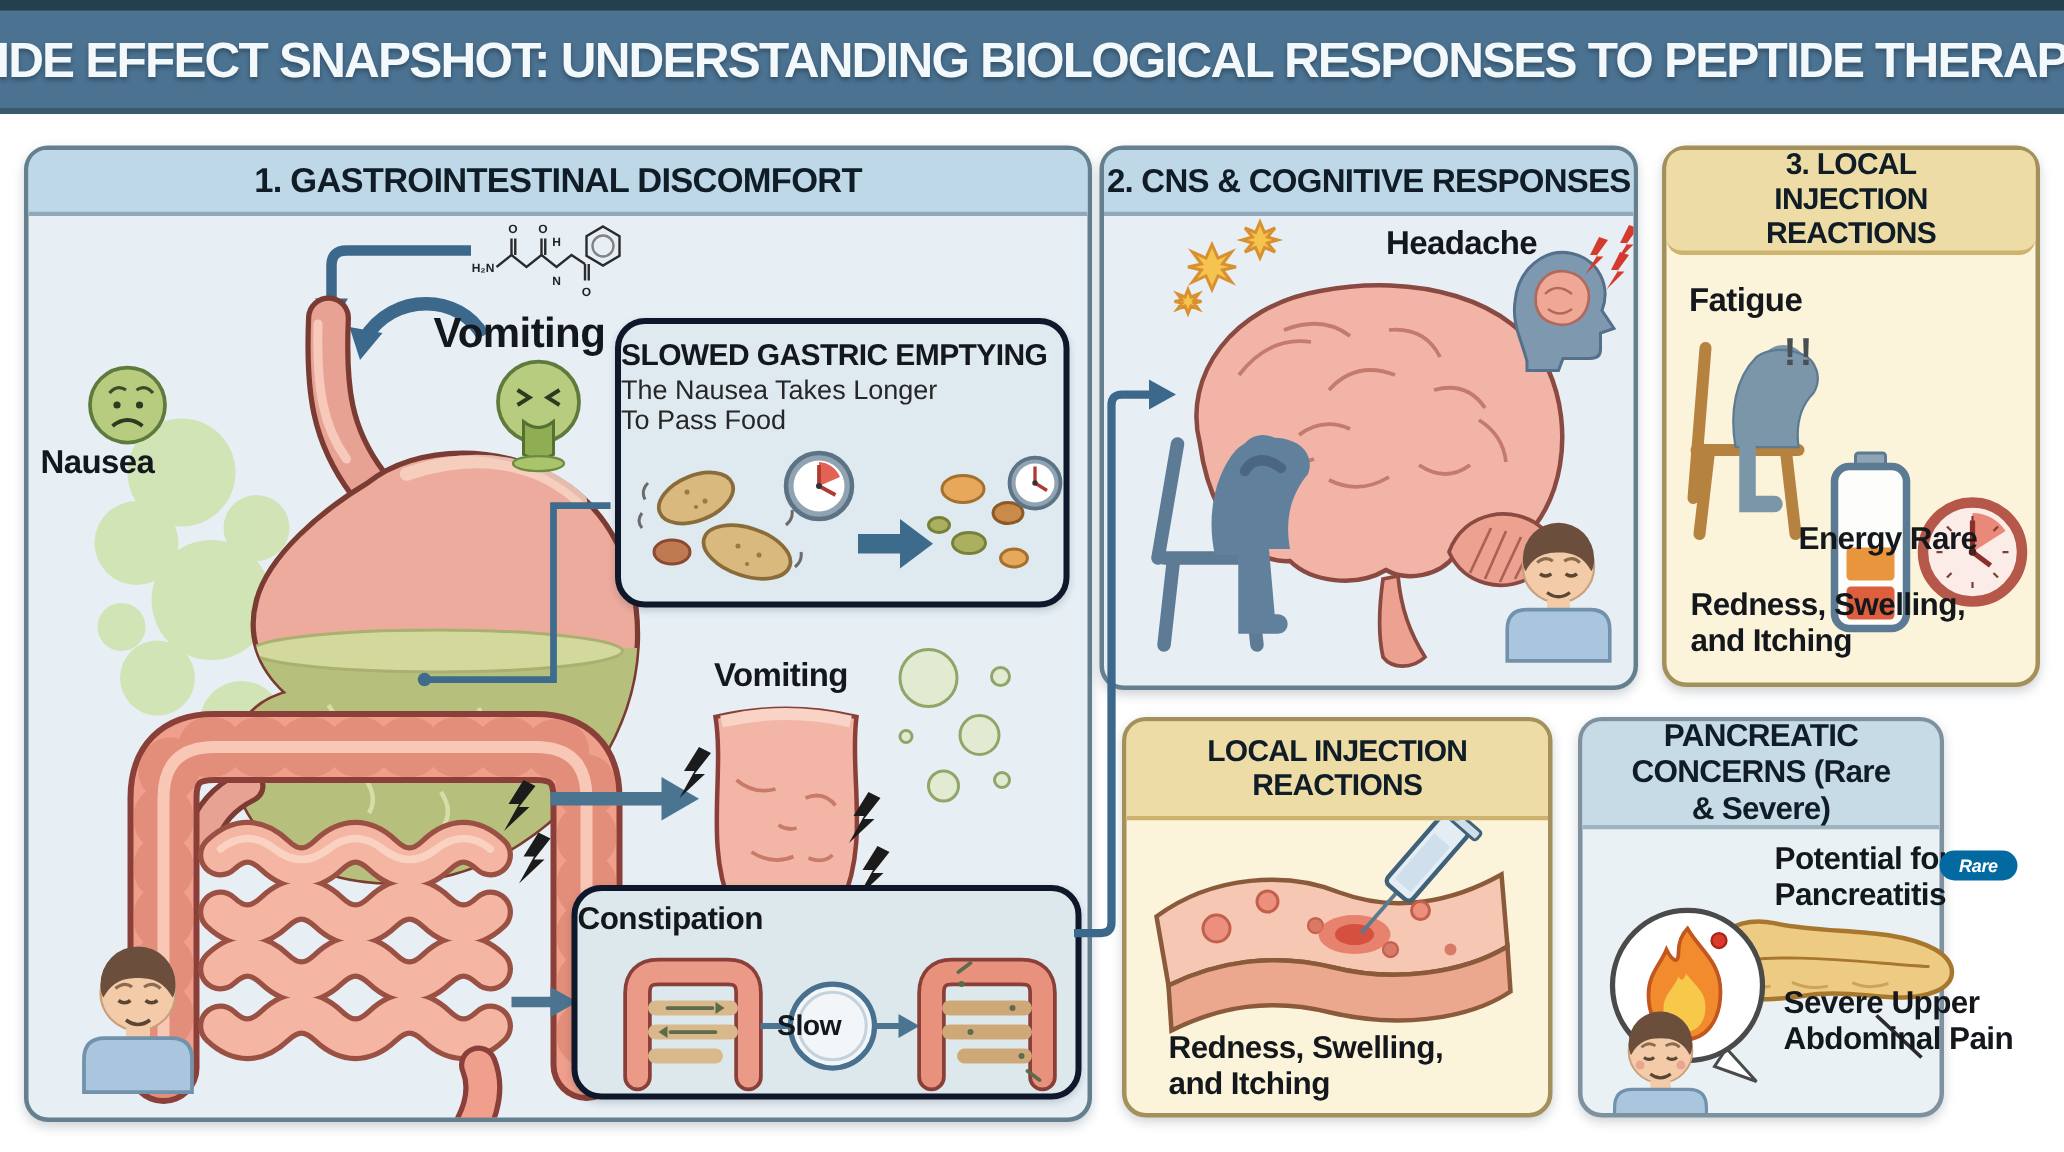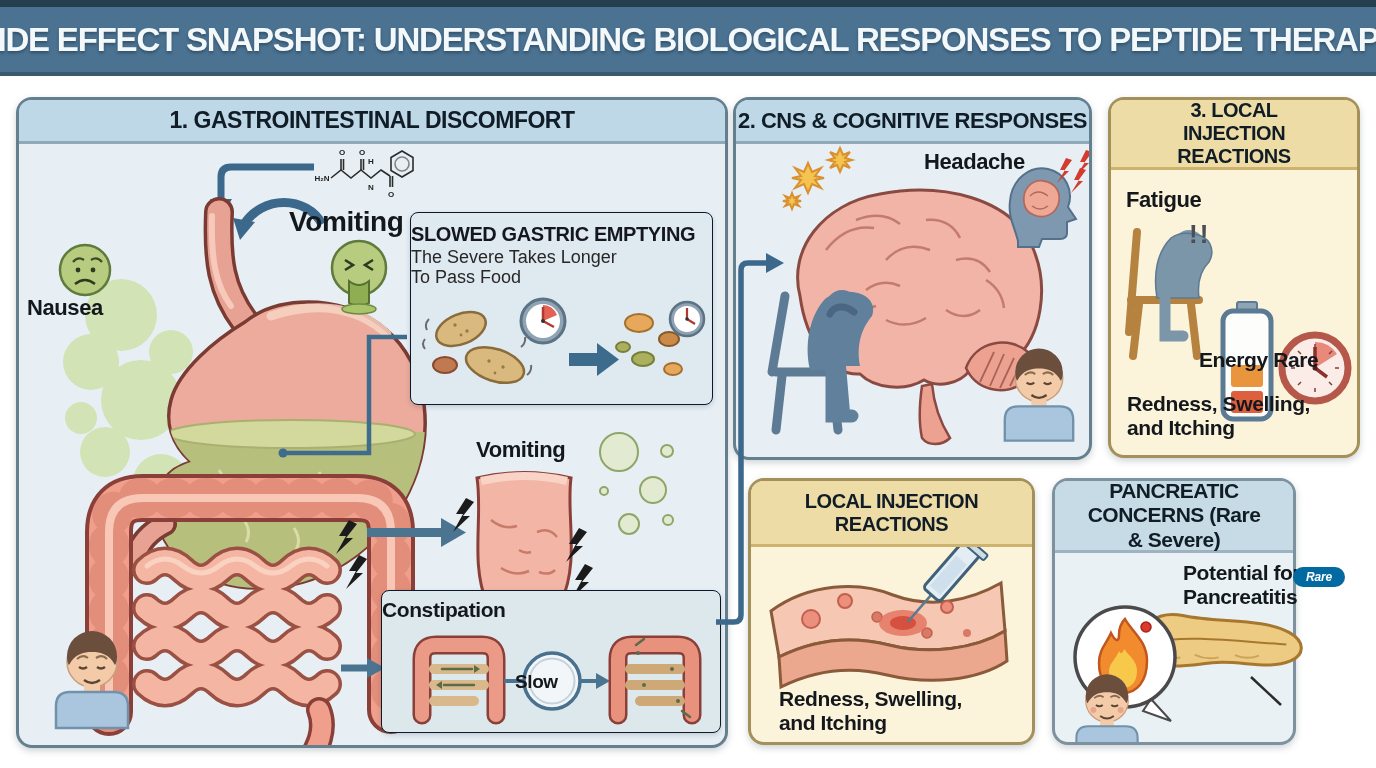--- a/index.html
+++ b/index.html
@@ -17,22 +17,22 @@
   .panel.bgray{background:#e9f1f5;border:3px solid #7d929e;}
   .phead{position:absolute;top:0;left:0;right:0;box-sizing:border-box;
          display:flex;align-items:center;justify-content:center;text-align:center;
          font-weight:bold;letter-spacing:-.5px;color:#101c26;border-radius:12px 12px 0 0;}
   .phead.blue{background:#bed8e8;border-bottom:3px solid #8fa9ba;}
   .phead.tan{background:#eedca6;border-bottom:3px solid #cdb36e;}
   .phead.bgray{background:#c6dbe6;border-bottom:3px solid #9db4c0;}
   .lbl{position:absolute;font-weight:bold;color:#14181c;letter-spacing:-.4px;
        text-align:left;line-height:1.12;}
   .art{position:absolute;left:0;top:0;pointer-events:none;}
-  .subbox{position:absolute;box-sizing:border-box;background:#dfe9f0;border:1px solid #0f172a;
-          border-radius:8px;box-shadow:0 2px 5px rgba(40,60,75,.2);}
+  .subbox{position:absolute;box-sizing:border-box;background:#dfe9f0;border:4px solid #0f172a;
+          border-radius:20px;box-shadow:0 2px 5px rgba(40,60,75,.2);}
   .badge{position:absolute;background:#0369a1;color:#fff;font-weight:bold;font-size:12px;
          padding:3px 13px;border-radius:15px;letter-spacing:-.2px;font-style:italic;}
   .two-line span{display:block;}
 </style>
 </head>
 <body>
 
 <div id="canvas">
 
   <div class="topbar">
@@ -182,21 +182,21 @@
       </g>
     </svg>
 
     <div class="lbl" style="left:270px;top:106px;width:132px;font-size:28px;">Vomiting</div>
     <div class="lbl" style="left:8px;top:196px;width:120px;font-size:22px;">Nausea</div>
     <div class="lbl" style="left:457px;top:338px;width:140px;font-size:22px;">Vomiting</div>
 
     <div class="subbox" style="left:391px;top:112px;width:303px;height:193px;">
       <div class="lbl" style="left:0;right:0;top:10px;font-size:20px;">SLOWED GASTRIC EMPTYING</div>
       <div class="lbl two-line" style="left:0;right:0;top:34px;font-size:18px;font-weight:normal;letter-spacing:0;color:#272727;">
-        <span>The Severe Takes Longer</span>
+        <span>The Nausea Takes Longer</span>
           <span>To Pass Food</span>
       </div>
       <svg class="art" style="top:78px;" width="297" height="110" viewBox="0 0 297 110">
         <g>
           <g transform="rotate(-22 50 38)">
               <ellipse cx="50" cy="38" rx="26" ry="15" fill="#d9b97e" stroke="#8a6b3a" stroke-width="2.5"></ellipse>
             </g>
           <g transform="rotate(18 84 74)">
               <ellipse cx="84" cy="74" rx="30" ry="16" fill="#d9b97e" stroke="#8a6b3a" stroke-width="2.5"></ellipse>
             </g>
@@ -334,21 +334,21 @@
         <path d="M -13,7 q 4,3 8,0 M 5,7 q 4,3 8,0" stroke="#5a4632" stroke-width="2.4" fill="none"></path>
         <path d="M -8,20 q 8,-6 16,0" stroke="#5a4632" stroke-width="2.4" fill="none" transform="translate(0,2) scale(1,-1) translate(0,-38)"></path>
         <rect x="-8" y="25" width="16" height="9" fill="#f3cba8"></rect>
         <path d="M -36,68 v -22 q 0,-14 14,-14 h 44 q 14,0 14,14 v 22 z" fill="#a9c6de" stroke="#7292ac" stroke-width="2.5"></path>
       </g>
     </svg>
     <div class="lbl" style="left:188px;top:50px;width:124px;font-size:22px;">Headache</div>
   </div>
 
   <div class="panel tan" style="left:1108px;top:97px;width:252px;height:361px;">
-    <div class="phead tan" style="height:70px;font-size:20px;line-height:1.15;padding:0 28px;">3. LOCAL INJECTION REACTIONS</div>
+    <div class="phead tan" style="height:70px;font-size:20px;line-height:1.15;padding:0 28px;border-radius:11px;">3. LOCAL INJECTION REACTIONS</div>
     <svg class="art" style="top:70px;" width="246" height="285" viewBox="0 0 246 285">
       <g>
         <g stroke="#b5823f" stroke-width="8" stroke-linecap="round">
           <line x1="26" y1="62" x2="18" y2="162"></line>
             <line x1="20" y1="130" x2="88" y2="130"></line>
           <line x1="28" y1="134" x2="22" y2="186"></line>
             <line x1="80" y1="134" x2="86" y2="186"></line>
         </g>
         <circle cx="78" cy="76" r="16" fill="#7b95a9"></circle>
         <path d="M 60,68 C 46,82 42,104 46,128 L 88,128 C 86,112 90,100 98,92 C 104,82 100,70 90,66 C 80,62 68,62 60,68 Z" fill="#7b95a9" stroke="#5c7a92" stroke-width="1.5"></path>
@@ -444,19 +444,23 @@
         <path d="M -8,20 q 8,-6 16,0" stroke="#5a4632" stroke-width="2.4" fill="none" transform="translate(0,2) scale(1,-1) translate(0,-38)"></path>
         <rect x="-8" y="25" width="16" height="9" fill="#f3cba8"></rect>
         <path d="M -36,68 v -22 q 0,-14 14,-14 h 44 q 14,0 14,14 v 22 z" fill="#a9c6de" stroke="#7292ac" stroke-width="2.5"></path>
       </g>
     </svg>
     <div class="lbl two-line" style="left:128px;top:80px;width:140px;font-size:21px;">
       <span>Potential for</span>
         <span>Pancreatitis</span>
     </div>
     <div class="badge" style="left:238px;top:86px;">Rare</div>
+    <div class="lbl two-line" style="left:134px;top:176px;width:164px;font-size:21px;">
+      <span>Severe Upper</span>
+        <span>Abdominal Pain</span>
+    </div>
   </div>
 
   <svg class="art" width="1376" height="768" viewBox="0 0 1376 768" style="z-index:5;">
     <path d="M 716,622 L 734,622 Q 741,622 741,615 L 741,270 Q 741,263 748,263 L 768,263" stroke="#3c688c" stroke-width="5.5" fill="none"></path>
     <polygon points="766,253 766,273 784,263" fill="#3c688c"></polygon>
   </svg>
 </div>
 
 </body></html>

